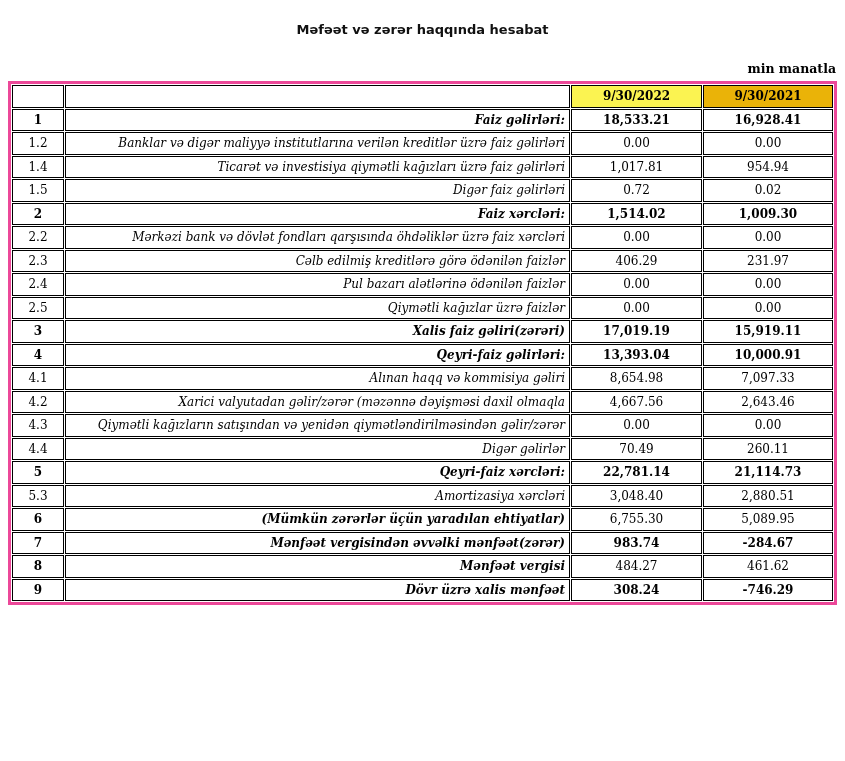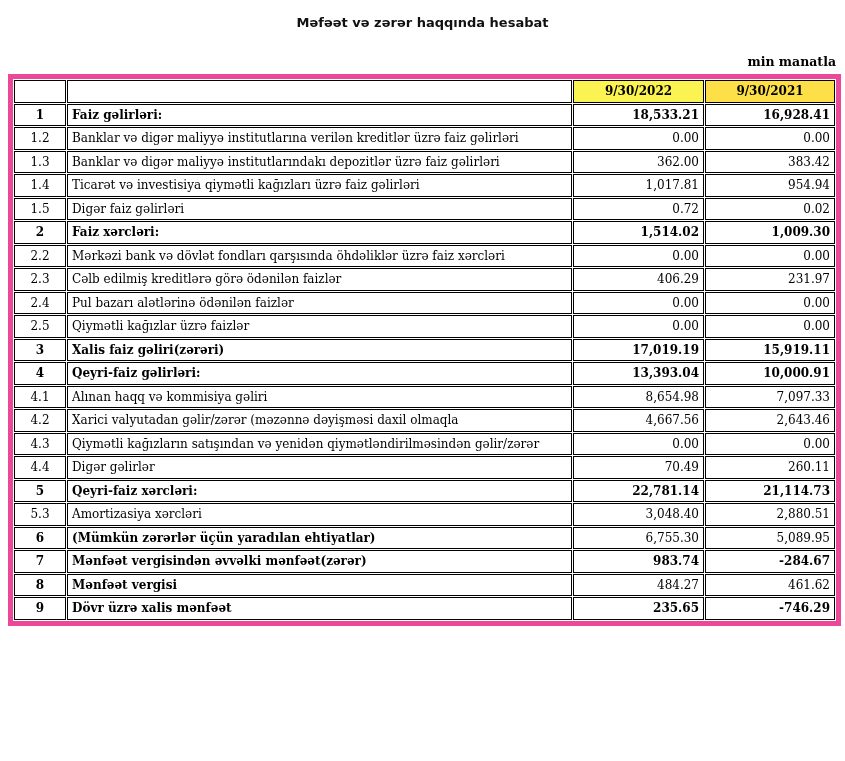--- a/index.html
+++ b/index.html
@@ -7,42 +7,42 @@
     padding: 0;
     background: #ffffff;
   }
   body {
     width: 845px;
     height: 761px;
     position: relative;
     color: #000;
   }
   .title {
-    margin: 8px;
+    margin: 15px;
     padding-top: 7px;
     text-align: center;
     font-family: "DejaVu Sans", sans-serif;
     font-weight: bold;
     font-size: 13px;
     color: #111;
   }
   .unit-note {
     margin: 24px 9px 5px 0;
     text-align: right;
     font-family: "DejaVu Serif", serif;
     font-weight: bold;
     font-size: 12.5px;
   }
   table.report {
     margin-left: 8px;
     width: 829px;
     table-layout: fixed;
     border-collapse: separate;
     border-spacing: 1px;
-    border: 5px solid #ec4899;
+    border: 3px solid #ec4899;
   }
   table.report th, table.report td {
     border: 1px solid #000;
     background: #ffffff;
     height: 20.5px;
     font-family: "DejaVu Serif", serif;
     font-size: 12px;
     line-height: 20px;
     padding: 0 4px;
     white-space: nowrap;
@@ -51,25 +51,26 @@
   th.date-col {
     font-weight: bold;
     text-align: center;
     font-size: 12px;
   }
   td.num {
     text-align: center;
     padding: 0 2px;
   }
   td.label {
-    text-align: left;
+    text-align: right;
     padding-left: 5px;
+    font-style: italic;
   }
   td.val {
-    text-align: right;
+    text-align: center;
     padding-right: 4px;
   }
   tr.section td.num,
   tr.section td.label {
     font-weight: bold;
   }
   tr.vbold td.val {
     font-weight: bold;
   }
 </style>
@@ -85,41 +86,35 @@
     <col style="width:52px">
     <col style="width:505px">
     <col style="width:131px">
     <col style="width:130px">
   </colgroup>
   <thead>
     <tr>
       <th></th>
       <th></th>
       <th class="date-col" style="background: rgb(251, 243, 81);">9/30/2022</th>
-      <th class="date-col" style="background: #fde047;">9/30/2021</th>
+      <th class="date-col" style="background: #eab308;">9/30/2021</th>
     </tr>
   </thead>
   <tbody>
       <tr class="section vbold">
     <td class="num">1</td>
     <td class="label">Faiz gəlirləri:</td>
     <td class="val">18,533.21</td>
     <td class="val">16,928.41</td>
   </tr>
       <tr>
     <td class="num">1.2</td>
     <td class="label">Banklar və digər maliyyə institutlarına verilən kreditlər üzrə faiz gəlirləri</td>
     <td class="val">0.00</td>
     <td class="val">0.00</td>
-  </tr>
-      <tr>
-    <td class="num">1.3</td>
-    <td class="label">Banklar və digər maliyyə institutlarındakı depozitlər üzrə faiz gəlirləri</td>
-    <td class="val">362.00</td>
-    <td class="val">383.42</td>
   </tr>
       <tr>
     <td class="num">1.4</td>
     <td class="label">Ticarət və investisiya qiymətli kağızları üzrə faiz gəlirləri</td>
     <td class="val">1,017.81</td>
     <td class="val">954.94</td>
   </tr>
       <tr>
     <td class="num">1.5</td>
     <td class="label">Digər faiz gəlirləri</td>
@@ -218,17 +213,17 @@
   </tr>
       <tr class="section">
     <td class="num">8</td>
     <td class="label">Mənfəət vergisi</td>
     <td class="val">484.27</td>
     <td class="val">461.62</td>
   </tr>
       <tr class="section vbold">
     <td class="num">9</td>
     <td class="label">Dövr üzrə xalis mənfəət</td>
-    <td class="val">235.65</td>
+    <td class="val">308.24</td>
     <td class="val">-746.29</td>
   </tr>
     </tbody>
 </table>
 
 </body></html>

